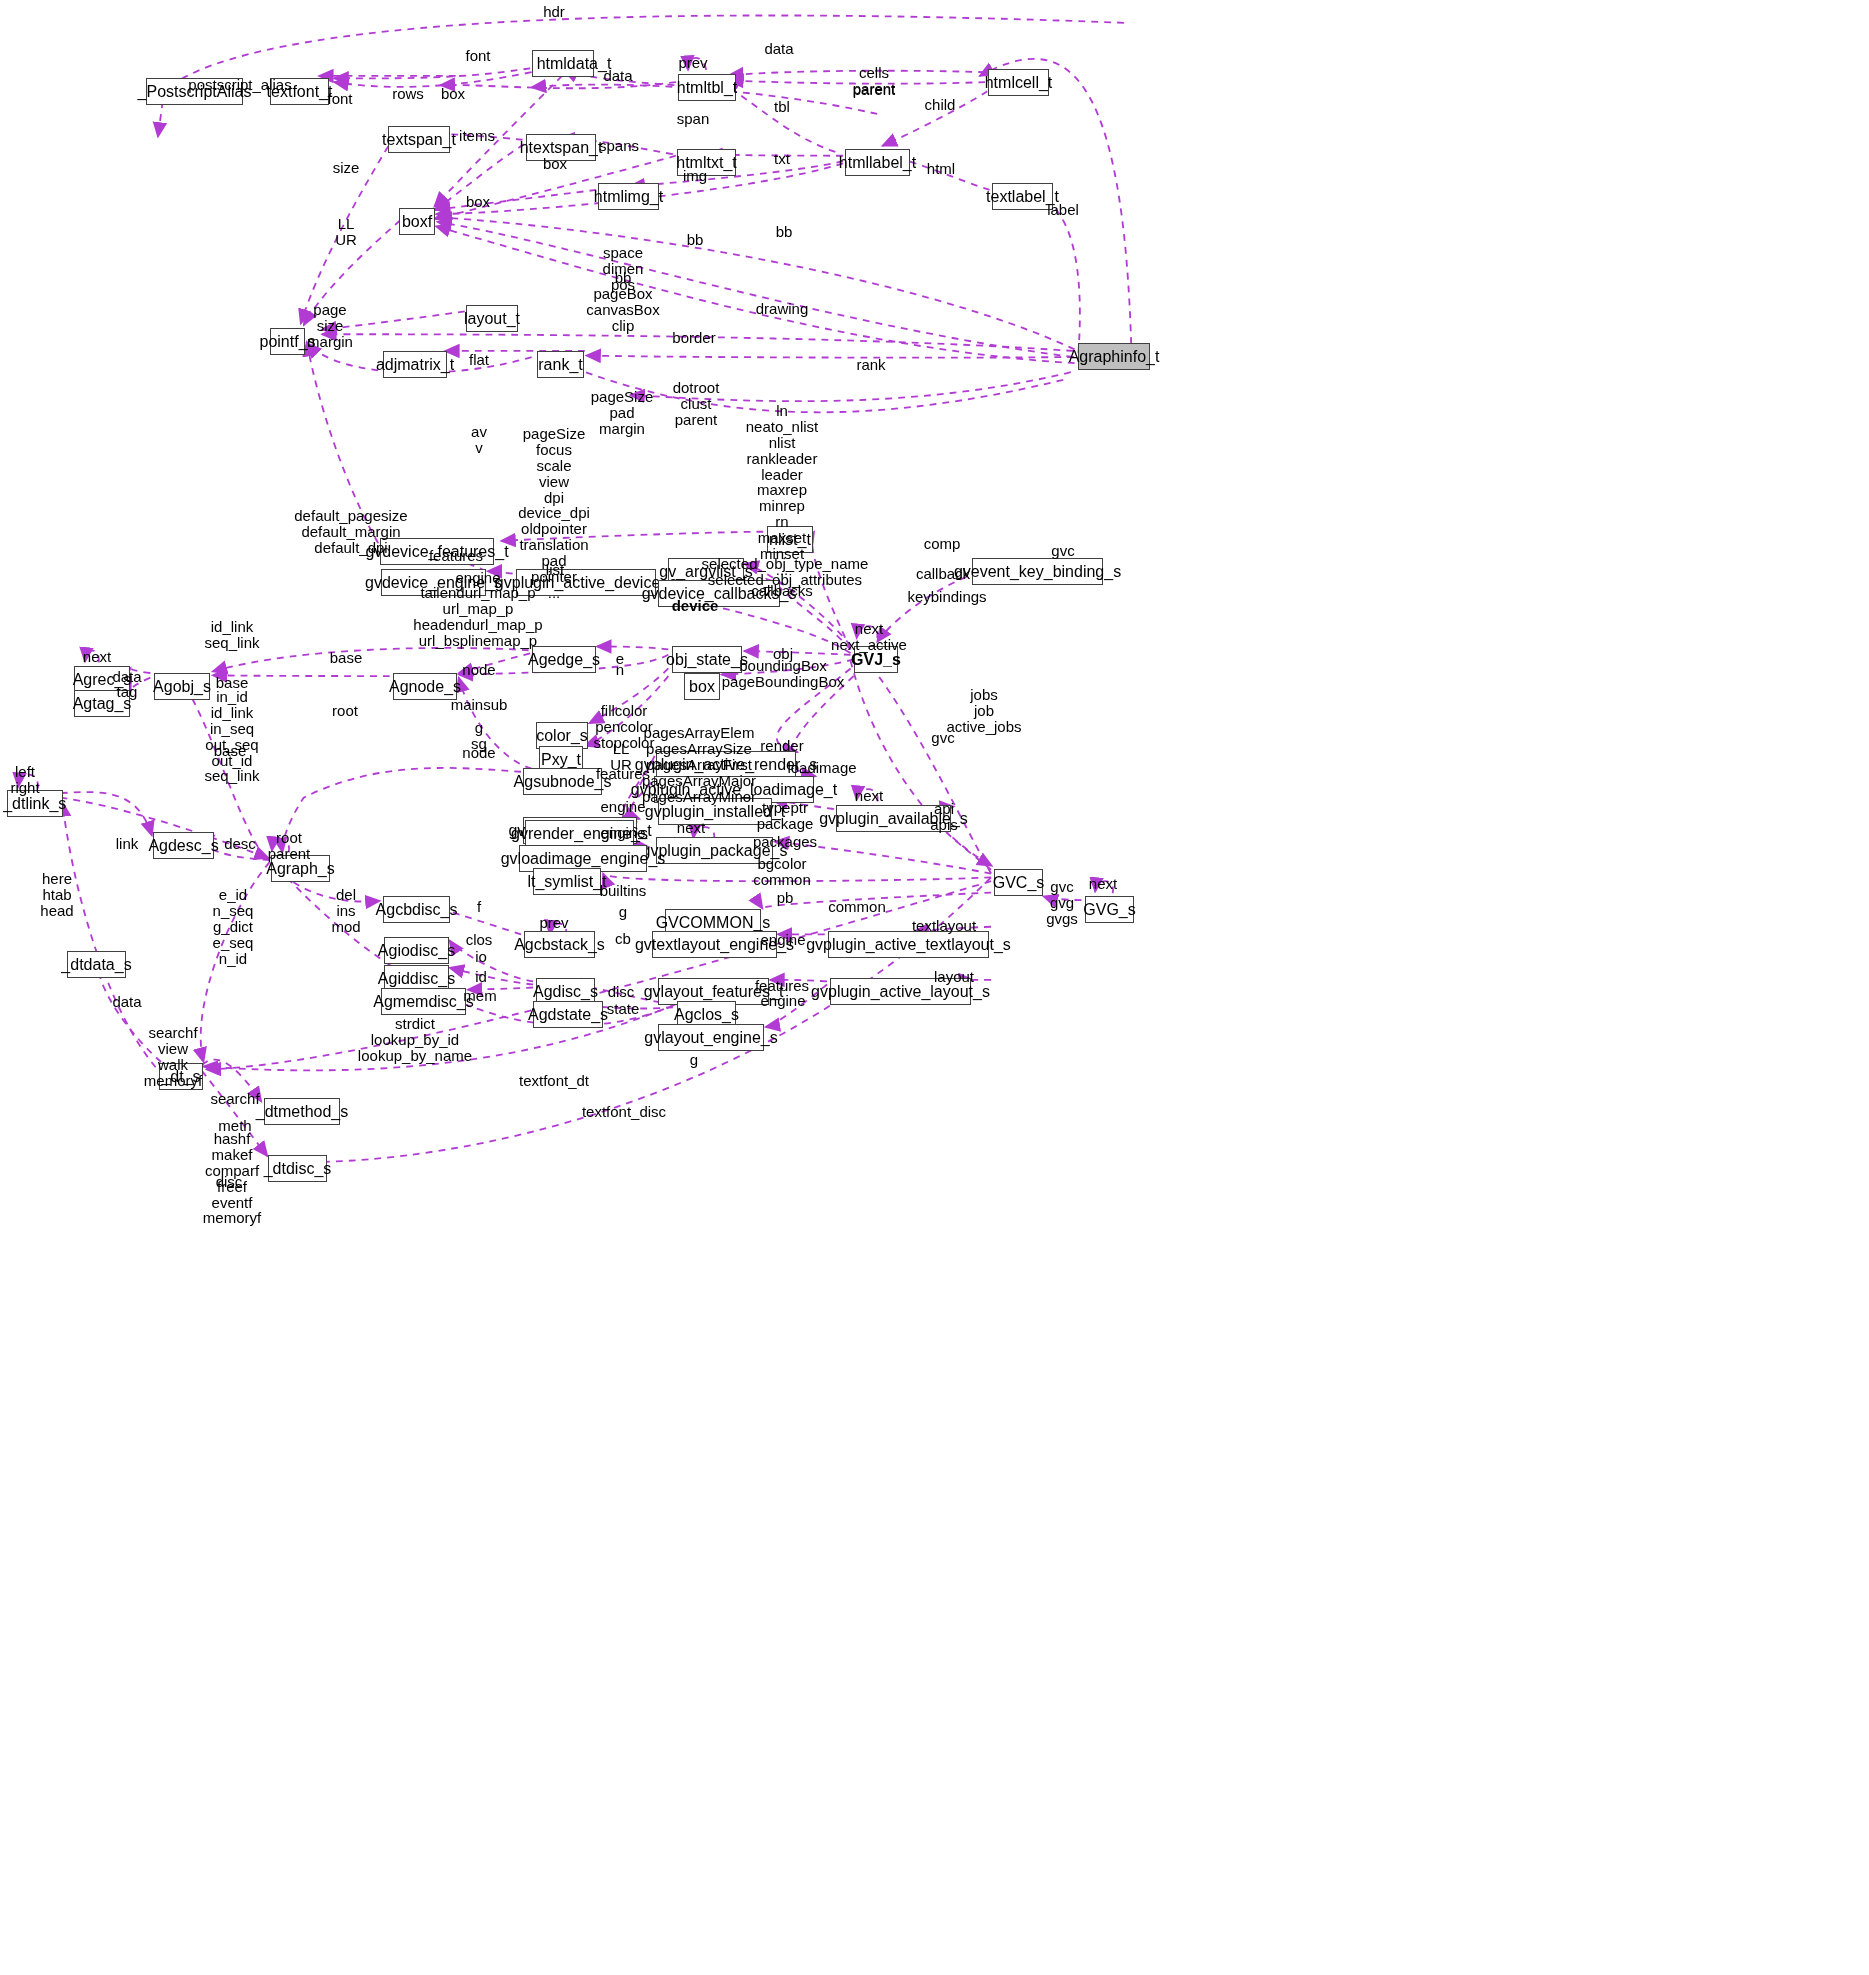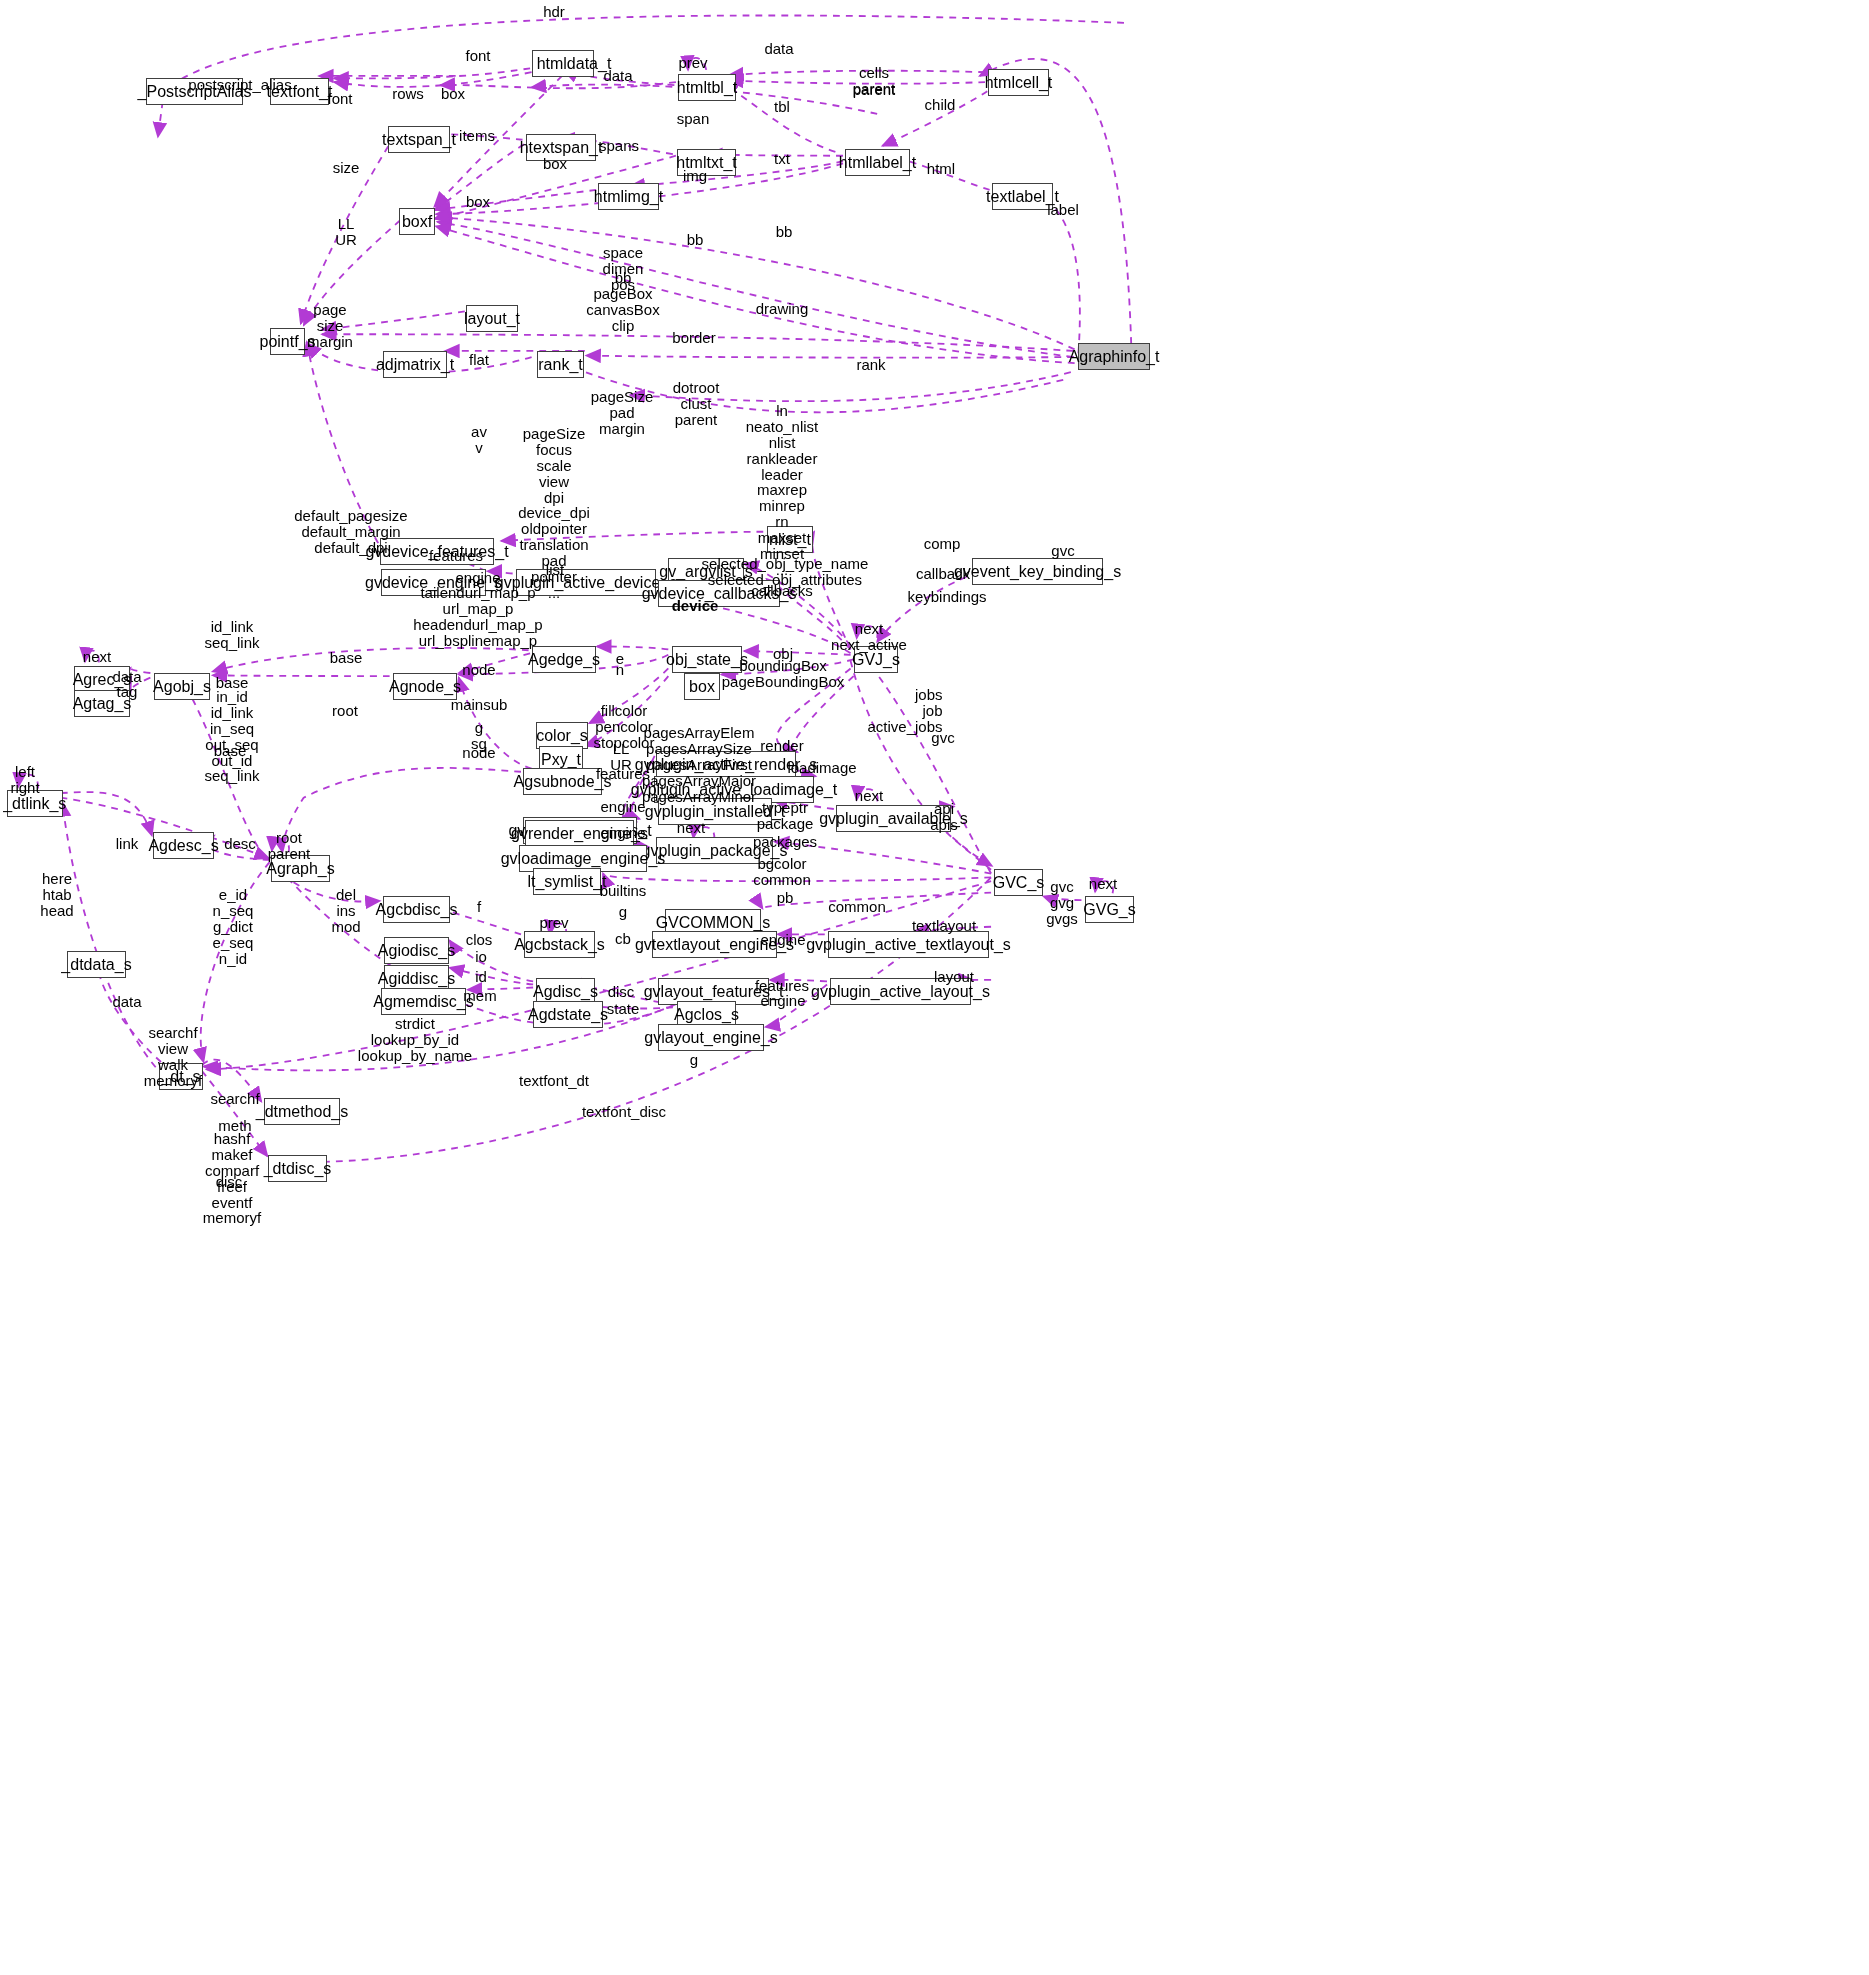--- a/index.html
+++ b/index.html
@@ -189,21 +189,21 @@
       <div class="node" style="left: 383px; top: 351px; width: 64px;">adjmatrix_t</div>
       <div class="node" style="left: 537px; top: 351px; width: 47px;">rank_t</div>
       <div class="node root" style="left: 1078px; top: 343px; width: 72px;">Agraphinfo_t</div>
       <div class="node" style="left: 767px; top: 526px; width: 46px;">nlist_t</div>
       <div class="node" style="left: 380px; top: 538px; width: 114px;">gvdevice_features_t</div>
       <div class="node" style="left: 668px; top: 558px; width: 76px;">gv_argvlist_s</div>
       <div class="node" style="left: 972px; top: 558px; width: 131px;">gvevent_key_binding_s</div>
       <div class="node" style="left: 381px; top: 569px; width: 105px;">gvdevice_engine_s</div>
       <div class="node" style="left: 516px; top: 569px; width: 140px;">gvplugin_active_device_s</div>
       <div class="node" style="left: 658px; top: 580px; width: 122px;">gvdevice_callbacks_s</div>
-      <div class="node" style="left: 854px; top: 646px; width: 44px;">GVJ_s</div>
+      <div class="node" style="left: 854px; top: 646px; width: 44px; font-weight: bold;">GVJ_s</div>
       <div class="node" style="left: 74px; top: 666px; width: 56px;">Agrec_s</div>
       <div class="node" style="left: 154px; top: 673px; width: 56px;">Agobj_s</div>
       <div class="node" style="left: 532px; top: 646px; width: 64px;">Agedge_s</div>
       <div class="node" style="left: 672px; top: 646px; width: 70px;">obj_state_s</div>
       <div class="node" style="left: 393px; top: 673px; width: 64px;">Agnode_s</div>
       <div class="node" style="left: 74px; top: 690px; width: 56px;">Agtag_s</div>
       <div class="node" style="left: 684px; top: 673px; width: 36px;">box</div>
       <div class="node" style="left: 536px; top: 722px; width: 52px;">color_s</div>
       <div class="node" style="left: 539px; top: 746px; width: 44px;">Pxy_t</div>
       <div class="node" style="left: 656px; top: 751px; width: 140px;">gvplugin_active_render_s</div>
@@ -350,21 +350,21 @@
 id_link
 in_seq
 out_seq
 out_id
 seq_link</div>
       <div class="elabel" style="left: 699px; top: 693px; margin-top: 32px;">pagesArrayElem
 pagesArraySize
 pagesArrayFirst
 pagesArrayMajor
 pagesArrayMinor</div>
-      <div class="elabel" style="left: 905px; top: 687px; text-align: right;">jobs
+      <div class="elabel" style="left: 984px; top: 687px;">jobs
 job
 active_jobs</div>
       <div class="elabel" style="left: 479px; top: 697px;">mainsub</div>
       <div class="elabel" style="left: 345px; top: 703px;">root</div>
       <div class="elabel" style="left: 624px; top: 703px;">fillcolor
 pencolor
 stopcolor</div>
       <div class="elabel" style="left: 479px; top: 720px;">g
 sg</div>
       <div class="elabel" style="left: 621px; top: 741px;">LL

